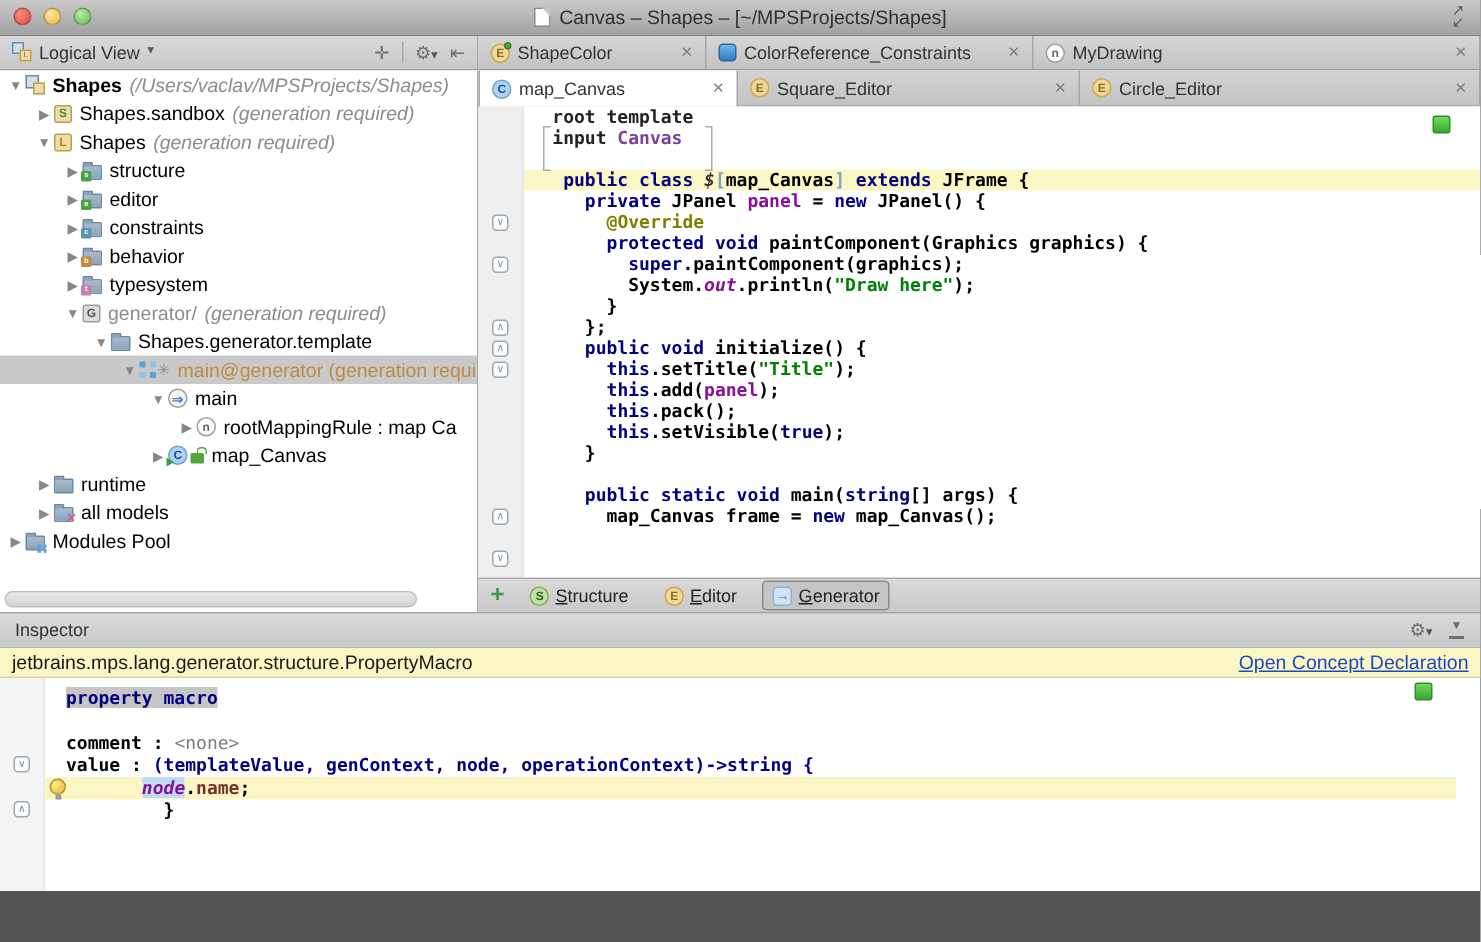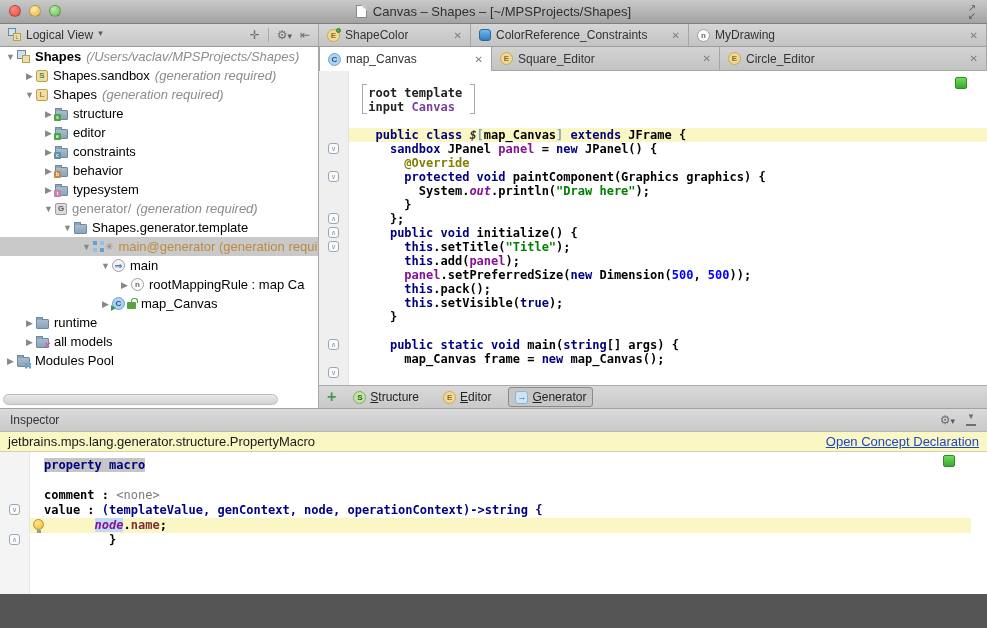--- a/index.html
+++ b/index.html
@@ -389,35 +389,35 @@
   <div class="editor">
     <div class="gutter" id="egutter">
         <div class="foldic" style="top: 72px; left: 9px;">∨</div>
         <div class="foldic" style="top: 100px; left: 9px;">∨</div>
         <div class="foldic" style="top: 142px; left: 9px;">∧</div>
         <div class="foldic" style="top: 156px; left: 9px;">∧</div>
         <div class="foldic" style="top: 170px; left: 9px;">∨</div>
         <div class="foldic" style="top: 268px; left: 9px;">∧</div>
         <div class="foldic" style="top: 296px; left: 9px;">∨</div>
       </div>
-    <div class="codearea" id="ecode" style="padding-top:15px;">
+    <div class="codearea" id="ecode" style="">
         <div class="code-line"><span class="c-boxkw"> root template</span></div>
         <div class="code-line"><span class="c-boxkw"> input </span><span class="c-typ">Canvas</span></div>
         <div class="code-line">&nbsp;</div>
         <div class="code-line hl"><span class="c-pl">  </span><span class="c-kw">public class </span><span class="c-dollar">$</span><span class="c-br">[</span><span class="c-pl">map_Canvas</span><span class="c-br">]</span><span class="c-pl"> </span><span class="c-kw">extends</span><span class="c-pl"> JFrame {</span></div>
-        <div class="code-line"><span class="c-pl">    </span><span class="c-kw">sandbox</span><span class="c-pl"> JPanel </span><span class="c-fld">panel</span><span class="c-pl"> = </span><span class="c-kw">new</span><span class="c-pl"> JPanel() {</span></div>
+        <div class="code-line"><span class="c-pl">    </span><span class="c-kw">private</span><span class="c-pl"> JPanel </span><span class="c-fld">panel</span><span class="c-pl"> = </span><span class="c-kw">new</span><span class="c-pl"> JPanel() {</span></div>
         <div class="code-line"><span class="c-pl">      </span><span class="c-ann">@Override</span></div>
         <div class="code-line"><span class="c-pl">      </span><span class="c-kw">protected void</span><span class="c-pl"> paintComponent(Graphics graphics) {</span></div>
+        <div class="code-line"><span class="c-pl">        </span><span class="c-kw">super</span><span class="c-pl">.paintComponent(graphics);</span></div>
         <div class="code-line"><span class="c-pl">        System.</span><span class="c-itpl">out</span><span class="c-pl">.println(</span><span class="c-str">"Draw here"</span><span class="c-pl">);</span></div>
         <div class="code-line"><span class="c-pl">      }</span></div>
         <div class="code-line"><span class="c-pl">    };</span></div>
         <div class="code-line"><span class="c-pl">    </span><span class="c-kw">public void</span><span class="c-pl"> initialize() {</span></div>
         <div class="code-line"><span class="c-pl">      </span><span class="c-kw">this</span><span class="c-pl">.setTitle(</span><span class="c-str">"Title"</span><span class="c-pl">);</span></div>
         <div class="code-line"><span class="c-pl">      </span><span class="c-kw">this</span><span class="c-pl">.add(</span><span class="c-fld">panel</span><span class="c-pl">);</span></div>
-        <div class="code-line"><span class="c-pl">      </span><span class="c-fld">panel</span><span class="c-pl">.setPreferredSize(</span><span class="c-kw">new</span><span class="c-pl"> Dimension(</span><span class="c-num">500</span><span class="c-pl">, </span><span class="c-num">500</span><span class="c-pl">));</span></div>
         <div class="code-line"><span class="c-pl">      </span><span class="c-kw">this</span><span class="c-pl">.pack();</span></div>
         <div class="code-line"><span class="c-pl">      </span><span class="c-kw">this</span><span class="c-pl">.setVisible(</span><span class="c-kw">true</span><span class="c-pl">);</span></div>
         <div class="code-line"><span class="c-pl">    }</span></div>
         <div class="code-line">&nbsp;</div>
         <div class="code-line"><span class="c-pl">    </span><span class="c-kw">public static void</span><span class="c-pl"> main(</span><span class="c-kw">string</span><span class="c-pl">[] args) {</span></div>
         <div class="code-line"><span class="c-pl">      map_Canvas frame = </span><span class="c-kw">new</span><span class="c-pl"> map_Canvas();</span></div>
       </div>
     <div class="bracket-box" style="left:43px;top:13px;width:113px;height:30px;"></div>
     <div class="greensq" style="right:20px;top:6px;"></div>
   </div>

